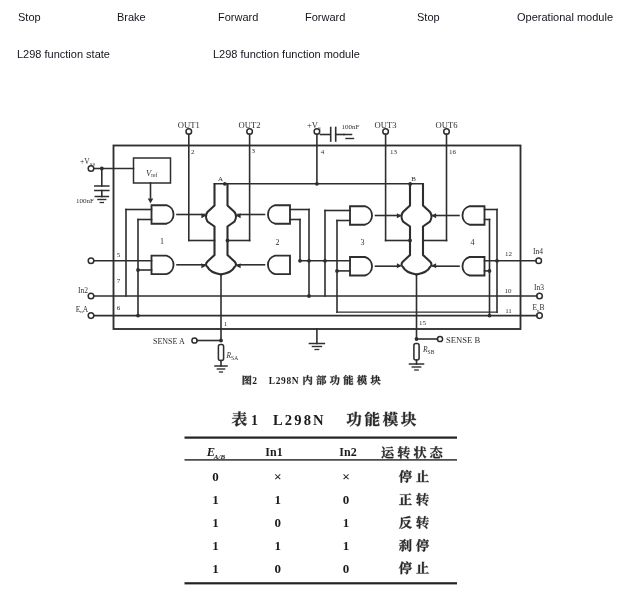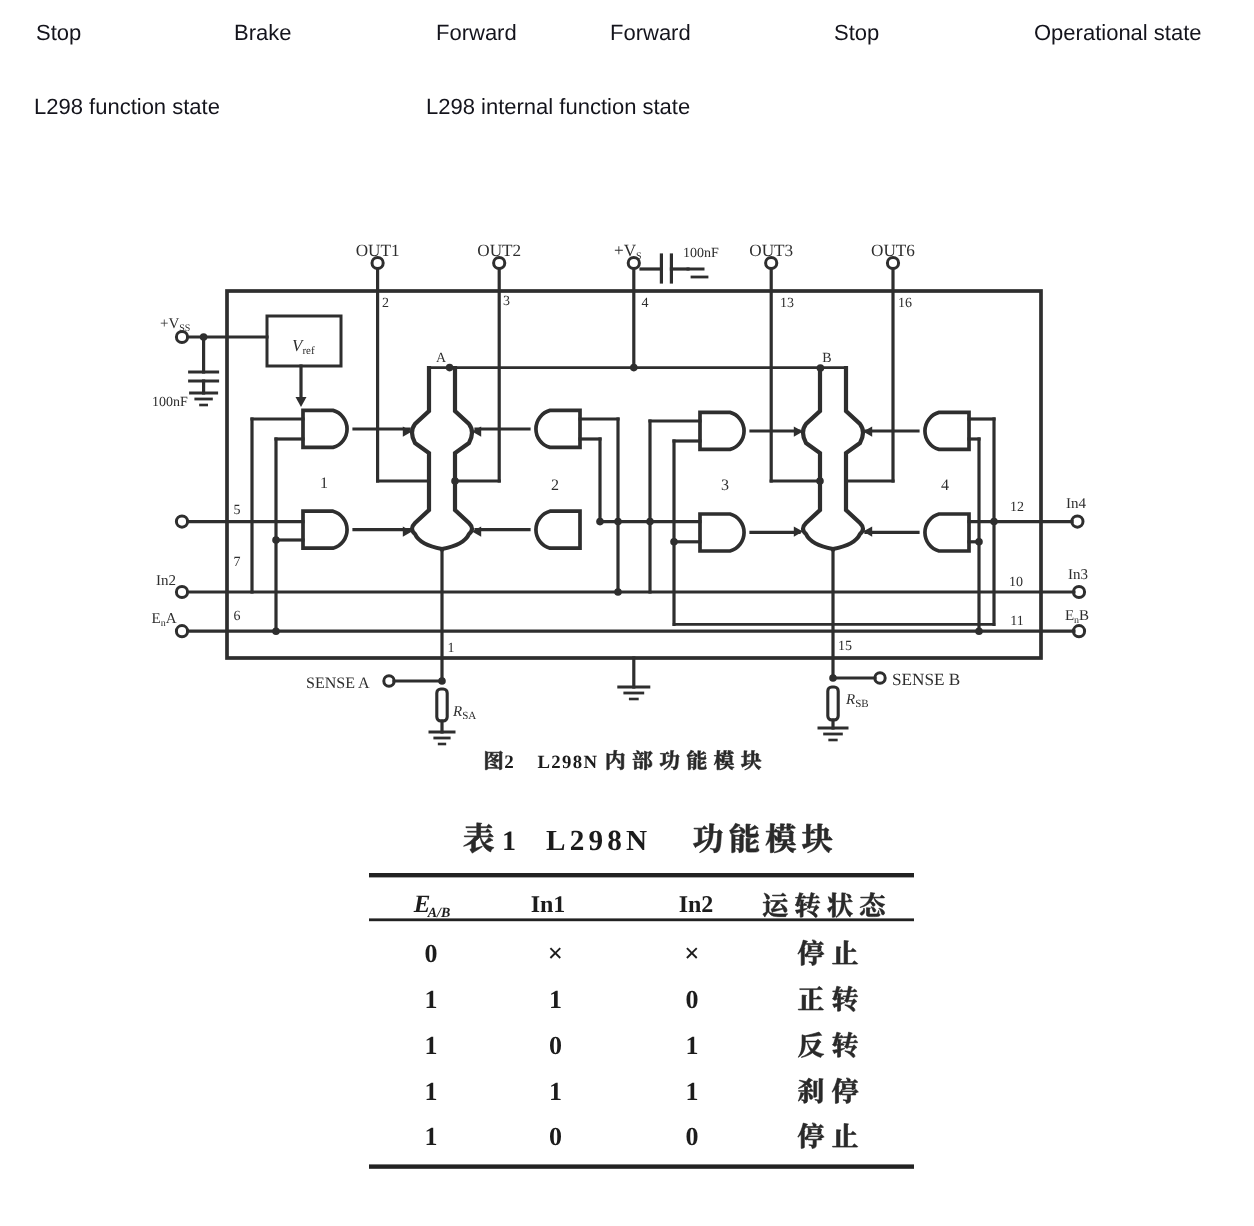--- a/index.html
+++ b/index.html
@@ -1,23 +1,23 @@
 <!DOCTYPE html>
 <html><head><meta charset="utf-8"><style>
 html,body{margin:0;padding:0;background:#fff;width:627px;height:613px;overflow:hidden}
 .lbl{position:absolute;font-family:"Liberation Sans",sans-serif;font-size:11px;color:#14141c;white-space:nowrap}
 </style></head><body>
 <div class="lbl" style="left:18px;top:11px">Stop</div>
 <div class="lbl" style="left:117px;top:11px">Brake</div>
 <div class="lbl" style="left:218px;top:11px">Forward</div>
 <div class="lbl" style="left:305px;top:11px">Forward</div>
 <div class="lbl" style="left:417px;top:11px">Stop</div>
-<div class="lbl" style="left:517px;top:11px">Operational state</div>
+<div class="lbl" style="left:517px;top:11px">Operational module</div>
 <div class="lbl" style="left:17px;top:48px">L298 function state</div>
-<div class="lbl" style="left:213px;top:48px">L298 internal function state</div>
+<div class="lbl" style="left:213px;top:48px">L298 function function module</div>
 <svg width="627" height="613" viewBox="0 0 627 613" style="position:absolute;left:0;top:0">
 <defs>
       <path id="g0" d="M0.409 -0.331 0.404 -0.317C0.473 -0.287 0.526 -0.241 0.546 -0.212C0.634 -0.178 0.678 -0.358 0.409 -0.331ZM0.326 -0.187 0.324 -0.173C0.454 -0.137 0.565 -0.076 0.613 -0.037C0.722 -0.011 0.747 -0.228 0.326 -0.187ZM0.494 -0.693 0.366 -0.747H0.784V-0.019H0.213V-0.747H0.361C0.343 -0.657 0.296 -0.529 0.237 -0.445L0.245 -0.433C0.29 -0.465 0.334 -0.507 0.372 -0.55C0.394 -0.506 0.422 -0.469 0.454 -0.436C0.389 -0.379 0.309 -0.33 0.221 -0.295L0.228 -0.281C0.334 -0.306 0.427 -0.343 0.505 -0.392C0.562 -0.350 0.628 -0.318 0.703 -0.293C0.715 -0.342 0.741 -0.376 0.782 -0.387V-0.399C0.714 -0.408 0.644 -0.423 0.581 -0.446C0.632 -0.488 0.674 -0.535 0.707 -0.587C0.731 -0.589 0.741 -0.591 0.748 -0.602L0.652 -0.686L0.591 -0.63H0.431C0.443 -0.648 0.453 -0.666 0.461 -0.683C0.48 -0.681 0.49 -0.683 0.494 -0.693ZM0.213 0.044V0.01H0.784V0.083H0.802C0.846 0.083 0.901 0.054 0.902 0.046V-0.727C0.922 -0.732 0.936 -0.74 0.943 -0.749L0.831 -0.838L0.774 -0.775H0.222L0.097 -0.827V0.088H0.117C0.168 0.088 0.213 0.06 0.213 0.044ZM0.388 -0.569 0.412 -0.602H0.589C0.567 -0.559 0.537 -0.519 0.502 -0.481C0.456 -0.505 0.417 -0.534 0.388 -0.569Z"></path>
       <path id="g1" d="M0.435 -0.849C0.435 -0.781 0.434 -0.718 0.43 -0.659H0.225L0.097 -0.711V0.087H0.116C0.167 0.087 0.215 0.059 0.215 0.044V-0.631H0.429C0.415 -0.457 0.372 -0.32 0.224 -0.206L0.235 -0.192C0.398 -0.261 0.475 -0.352 0.514 -0.465C0.572 -0.396 0.63 -0.307 0.649 -0.229C0.762 -0.149 0.841 -0.378 0.524 -0.497C0.535 -0.539 0.542 -0.583 0.547 -0.631H0.792V-0.066C0.792 -0.052 0.786 -0.043 0.768 -0.043C0.735 -0.043 0.598 -0.052 0.598 -0.052V-0.039C0.662 -0.029 0.690 -0.015 0.711 0.004C0.731 0.023 0.739 0.05 0.744 0.089C0.891 0.075 0.912 0.027 0.912 -0.053V-0.611C0.932 -0.615 0.946 -0.624 0.952 -0.631L0.837 -0.721L0.782 -0.659H0.549C0.553 -0.706 0.555 -0.756 0.557 -0.808C0.58 -0.811 0.59 -0.822 0.593 -0.837Z"></path>
       <path id="g2" d="M0.133 -0.646 0.122 -0.641C0.147 -0.593 0.168 -0.522 0.165 -0.463C0.249 -0.378 0.361 -0.551 0.133 -0.646ZM0.472 -0.774 0.412 -0.697H0.31C0.378 -0.707 0.407 -0.824 0.214 -0.845L0.205 -0.839C0.23 -0.811 0.252 -0.76 0.25 -0.716C0.264 -0.705 0.278 -0.699 0.291 -0.697H0.05L0.058 -0.669H0.554C0.568 -0.669 0.579 -0.674 0.581 -0.685C0.54 -0.722 0.472 -0.774 0.472 -0.774ZM0.49 -0.508 0.427 -0.428H0.358C0.410 -0.483 0.461 -0.552 0.488 -0.594C0.511 -0.593 0.523 -0.604 0.525 -0.614L0.377 -0.661C0.371 -0.609 0.352 -0.504 0.334 -0.428H0.035L0.043 -0.4H0.574C0.588 -0.4 0.599 -0.405 0.601 -0.416C0.559 -0.453 0.49 -0.508 0.49 -0.508ZM0.223 -0.048V-0.266H0.387V-0.048ZM0.117 -0.34V0.069H0.136C0.19 0.069 0.223 0.05 0.223 0.042V-0.02H0.387V0.049H0.407C0.463 0.049 0.499 0.028 0.499 0.024V-0.258C0.521 -0.262 0.531 -0.268 0.537 -0.277L0.436 -0.354L0.383 -0.294H0.235ZM0.602 -0.818V0.091H0.622C0.68 0.091 0.714 0.064 0.714 0.056V-0.73H0.818C0.802 -0.645 0.771 -0.521 0.749 -0.452C0.821 -0.381 0.851 -0.303 0.851 -0.228C0.851 -0.194 0.841 -0.177 0.824 -0.168C0.817 -0.163 0.811 -0.162 0.8 -0.162C0.784 -0.162 0.742 -0.162 0.718 -0.162V-0.149C0.745 -0.144 0.764 -0.135 0.773 -0.123C0.783 -0.108 0.789 -0.065 0.789 -0.032C0.915 -0.034 0.959 -0.094 0.958 -0.195C0.958 -0.283 0.905 -0.384 0.774 -0.455C0.832 -0.521 0.902 -0.632 0.941 -0.698C0.966 -0.699 0.979 -0.702 0.987 -0.711L0.874 -0.817L0.812 -0.759H0.728Z"></path>
       <path id="g3" d="M0.705 -0.832 0.549 -0.847C0.549 -0.757 0.55 -0.671 0.548 -0.589H0.39L0.399 -0.561H0.546C0.535 -0.308 0.48 -0.098 0.228 0.075L0.239 0.089C0.58 -0.064 0.646 -0.288 0.662 -0.561H0.812C0.802 -0.264 0.782 -0.088 0.745 -0.056C0.735 -0.046 0.725 -0.043 0.707 -0.043C0.683 -0.043 0.616 -0.047 0.572 -0.052V-0.037C0.617 -0.028 0.653 -0.013 0.67 0.005C0.685 0.022 0.691 0.049 0.690 0.086C0.753 0.086 0.797 0.071 0.833 0.037C0.891 -0.02 0.913 -0.186 0.926 -0.542C0.948 -0.545 0.962 -0.552 0.97 -0.56L0.864 -0.653L0.801 -0.589H0.663C0.666 -0.658 0.667 -0.73 0.668 -0.804C0.692 -0.808 0.702 -0.817 0.705 -0.832ZM0.378 -0.781 0.318 -0.700H0.048L0.056 -0.672H0.187V-0.248C0.118 -0.228 0.062 -0.212 0.028 -0.204L0.099 -0.076C0.11 -0.081 0.119 -0.091 0.122 -0.104C0.294 -0.199 0.411 -0.274 0.487 -0.328L0.483 -0.339L0.302 -0.282V-0.672H0.458C0.472 -0.672 0.482 -0.677 0.485 -0.688C0.445 -0.726 0.378 -0.781 0.378 -0.781Z"></path>
       <path id="g4" d="M0.34 -0.741 0.331 -0.734C0.355 -0.706 0.378 -0.67 0.395 -0.631C0.29 -0.629 0.188 -0.627 0.115 -0.627C0.19 -0.669 0.276 -0.731 0.328 -0.783C0.348 -0.782 0.359 -0.79 0.363 -0.8L0.212 -0.855C0.189 -0.794 0.112 -0.677 0.054 -0.64C0.044 -0.635 0.024 -0.63 0.024 -0.63L0.074 -0.509C0.082 -0.512 0.089 -0.518 0.095 -0.526C0.223 -0.556 0.333 -0.587 0.404 -0.608C0.411 -0.587 0.416 -0.566 0.418 -0.546C0.519 -0.465 0.618 -0.673 0.34 -0.741ZM0.703 -0.363 0.555 -0.376V-0.032C0.555 0.046 0.576 0.068 0.675 0.068H0.767C0.921 0.068 0.966 0.048 0.966 0.0C0.966 -0.021 0.958 -0.034 0.928 -0.047L0.924 -0.161H0.913C0.896 -0.109 0.88 -0.066 0.87 -0.051C0.864 -0.043 0.857 -0.04 0.846 -0.039C0.834 -0.038 0.808 -0.038 0.78 -0.038H0.703C0.676 -0.038 0.671 -0.043 0.671 -0.058V-0.17C0.756 -0.191 0.841 -0.221 0.897 -0.246C0.928 -0.238 0.947 -0.24 0.956 -0.251L0.831 -0.343C0.797 -0.302 0.733 -0.244 0.671 -0.2V-0.338C0.692 -0.341 0.702 -0.351 0.703 -0.363ZM0.698 -0.822 0.551 -0.834V-0.501C0.551 -0.425 0.570 -0.404 0.667 -0.404H0.758C0.907 -0.404 0.952 -0.424 0.952 -0.471C0.952 -0.492 0.944 -0.505 0.914 -0.517L0.91 -0.621H0.899C0.883 -0.573 0.868 -0.534 0.858 -0.52C0.852 -0.512 0.844 -0.51 0.834 -0.51C0.822 -0.509 0.797 -0.509 0.77 -0.509H0.697C0.67 -0.509 0.666 -0.513 0.666 -0.527V-0.632C0.747 -0.65 0.832 -0.676 0.887 -0.696C0.917 -0.687 0.936 -0.689 0.946 -0.700L0.829 -0.791C0.795 -0.753 0.727 -0.698 0.666 -0.658V-0.796C0.687 -0.8 0.696 -0.809 0.698 -0.822ZM0.202 0.051V-0.174H0.349V-0.059C0.349 -0.047 0.346 -0.042 0.332 -0.042C0.313 -0.042 0.249 -0.046 0.249 -0.046V-0.032C0.285 -0.026 0.302 -0.013 0.313 0.005C0.323 0.022 0.327 0.049 0.328 0.086C0.448 0.075 0.463 0.03 0.463 -0.047V-0.423C0.484 -0.426 0.498 -0.435 0.504 -0.443L0.391 -0.529L0.339 -0.470H0.207L0.095 -0.517V0.088H0.111C0.158 0.088 0.202 0.063 0.202 0.051ZM0.349 -0.441V-0.341H0.202V-0.441ZM0.349 -0.203H0.202V-0.312H0.349Z"></path>
       <path id="g5" d="M0.325 -0.191 0.333 -0.162H0.561C0.535 -0.07 0.467 0.008 0.283 0.076L0.291 0.091C0.559 0.04 0.649 -0.045 0.682 -0.162H0.684C0.705 -0.066 0.758 0.044 0.898 0.088C0.902 0.016 0.931 -0.01 0.989 -0.024V-0.036C0.825 -0.057 0.736 -0.102 0.704 -0.162H0.949C0.963 -0.162 0.973 -0.167 0.976 -0.178C0.935 -0.218 0.865 -0.275 0.865 -0.275L0.803 -0.191H0.689C0.697 -0.227 0.700 -0.266 0.702 -0.307H0.775V-0.263H0.794C0.833 -0.263 0.887 -0.288 0.888 -0.296V-0.541C0.905 -0.544 0.917 -0.552 0.922 -0.558L0.817 -0.637L0.766 -0.583H0.522L0.406 -0.629V-0.612C0.374 -0.644 0.336 -0.679 0.336 -0.679L0.285 -0.603H0.279V-0.804C0.306 -0.808 0.314 -0.818 0.316 -0.833L0.165 -0.848V-0.603H0.026L0.034 -0.574H0.155C0.134 -0.423 0.091 -0.268 0.018 -0.153L0.03 -0.142C0.083 -0.191 0.128 -0.245 0.165 -0.305V0.088H0.188C0.231 0.088 0.279 0.065 0.279 0.054V-0.46C0.299 -0.418 0.32 -0.364 0.323 -0.318C0.356 -0.286 0.394 -0.299 0.406 -0.33V-0.242H0.421C0.467 -0.242 0.516 -0.267 0.516 -0.277V-0.307H0.578C0.577 -0.266 0.575 -0.228 0.568 -0.191ZM0.406 -0.377C0.395 -0.412 0.358 -0.452 0.279 -0.483V-0.574H0.4L0.406 -0.575ZM0.696 -0.844V-0.727H0.596V-0.807C0.621 -0.811 0.628 -0.820 0.63 -0.832L0.489 -0.844V-0.727H0.358L0.366 -0.699H0.489V-0.614H0.506C0.548 -0.614 0.596 -0.632 0.596 -0.64V-0.699H0.696V-0.621H0.711C0.753 -0.621 0.803 -0.641 0.803 -0.651V-0.699H0.942C0.956 -0.699 0.966 -0.704 0.969 -0.715C0.933 -0.75 0.872 -0.8 0.872 -0.8L0.818 -0.727H0.803V-0.807C0.828 -0.811 0.835 -0.820 0.837 -0.832ZM0.516 -0.431H0.775V-0.336H0.516ZM0.516 -0.459V-0.555H0.775V-0.459Z"></path>
       <path id="g6" d="M0.343 -0.652 0.293 -0.567H0.272V-0.791C0.299 -0.795 0.307 -0.806 0.309 -0.820L0.158 -0.833V-0.567H0.026L0.034 -0.539H0.158V-0.197L0.021 -0.177L0.077 -0.036C0.089 -0.039 0.1 -0.049 0.105 -0.062C0.261 -0.133 0.367 -0.191 0.435 -0.232L0.433 -0.243L0.272 -0.215V-0.539H0.403C0.417 -0.539 0.427 -0.544 0.43 -0.555C0.4 -0.593 0.343 -0.652 0.343 -0.652ZM0.892 -0.434 0.841 -0.354V-0.618C0.861 -0.622 0.875 -0.63 0.882 -0.638L0.774 -0.72L0.72 -0.663H0.634V-0.802C0.661 -0.806 0.669 -0.816 0.671 -0.830L0.517 -0.845V-0.663H0.376L0.385 -0.634H0.517V-0.467C0.517 -0.426 0.515 -0.387 0.51 -0.349H0.303L0.311 -0.32H0.506C0.48 -0.155 0.396 -0.018 0.189 0.078L0.195 0.091C0.475 0.015 0.586 -0.134 0.621 -0.319C0.645 -0.191 0.71 -0.006 0.876 0.091C0.883 0.021 0.916 -0.011 0.974 -0.024L0.975 -0.036C0.777 -0.103 0.675 -0.216 0.639 -0.32H0.959C0.973 -0.32 0.983 -0.325 0.986 -0.336C0.953 -0.375 0.892 -0.434 0.892 -0.434ZM0.626 -0.349C0.631 -0.387 0.634 -0.426 0.634 -0.466V-0.634H0.73V-0.349Z"></path>
       <path id="g7" d="M0.596 -0.841 0.439 -0.855V-0.729H0.095L0.103 -0.700H0.439V-0.59H0.143L0.151 -0.561H0.439V-0.444H0.045L0.053 -0.415H0.372C0.298 -0.31 0.172 -0.198 0.023 -0.128L0.029 -0.116C0.119 -0.14 0.203 -0.171 0.278 -0.208V-0.072C0.278 -0.053 0.271 -0.043 0.225 -0.016L0.302 0.102C0.309 0.097 0.317 0.09 0.323 0.08C0.451 0.008 0.555 -0.063 0.613 -0.102L0.609 -0.114C0.534 -0.093 0.46 -0.072 0.397 -0.056V-0.277C0.454 -0.317 0.503 -0.362 0.54 -0.411C0.592 -0.164 0.700 -0.014 0.877 0.062C0.883 0.006 0.917 -0.038 0.973 -0.066L0.974 -0.08C0.869 -0.099 0.773 -0.136 0.696 -0.202C0.775 -0.23 0.856 -0.268 0.911 -0.299C0.934 -0.295 0.943 -0.3 0.949 -0.309L0.815 -0.397C0.786 -0.351 0.727 -0.28 0.672 -0.225C0.624 -0.274 0.586 -0.336 0.56 -0.415H0.933C0.948 -0.415 0.958 -0.42 0.961 -0.431C0.919 -0.471 0.849 -0.528 0.849 -0.528L0.786 -0.444H0.559V-0.561H0.857C0.871 -0.561 0.881 -0.566 0.884 -0.577C0.845 -0.615 0.777 -0.67 0.777 -0.67L0.718 -0.59H0.559V-0.700H0.895C0.909 -0.700 0.92 -0.705 0.923 -0.716C0.882 -0.755 0.812 -0.812 0.812 -0.812L0.752 -0.729H0.559V-0.813C0.586 -0.817 0.594 -0.827 0.596 -0.841Z"></path>

